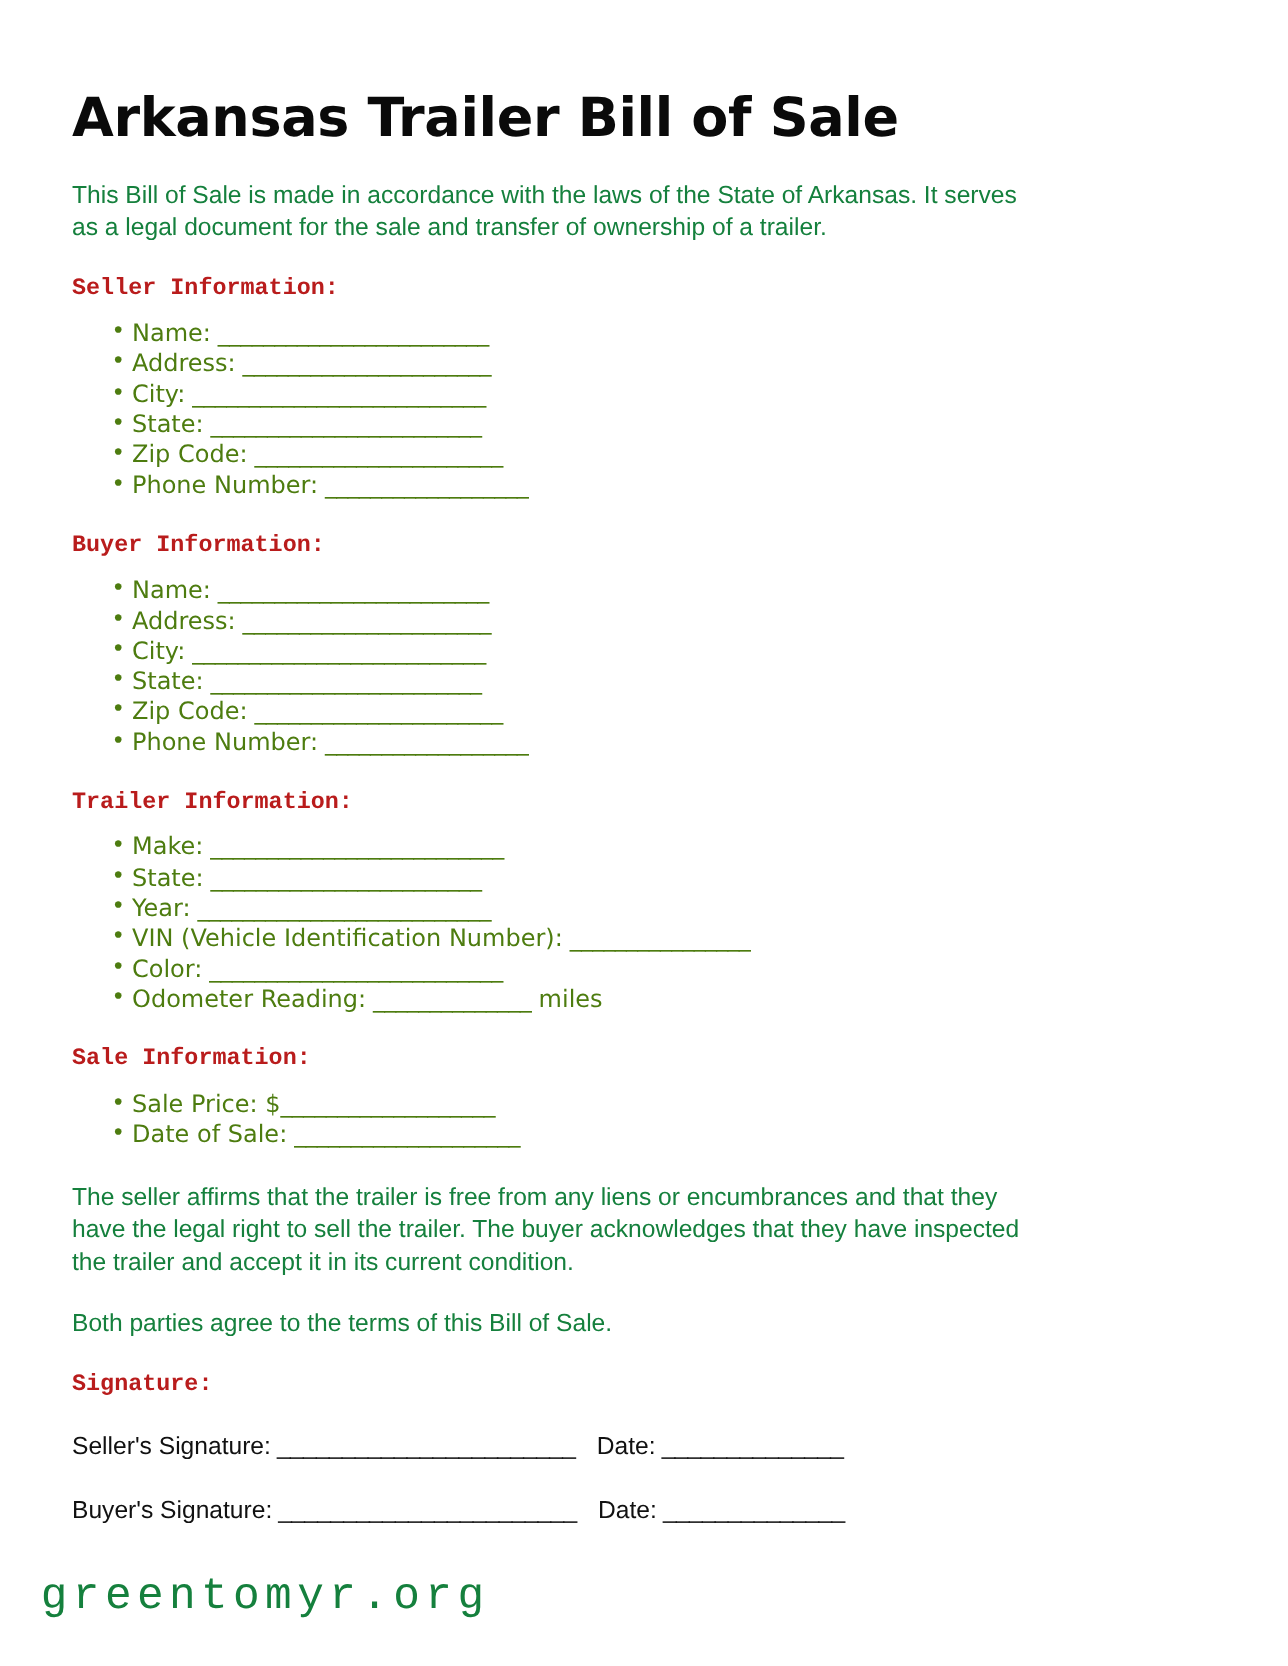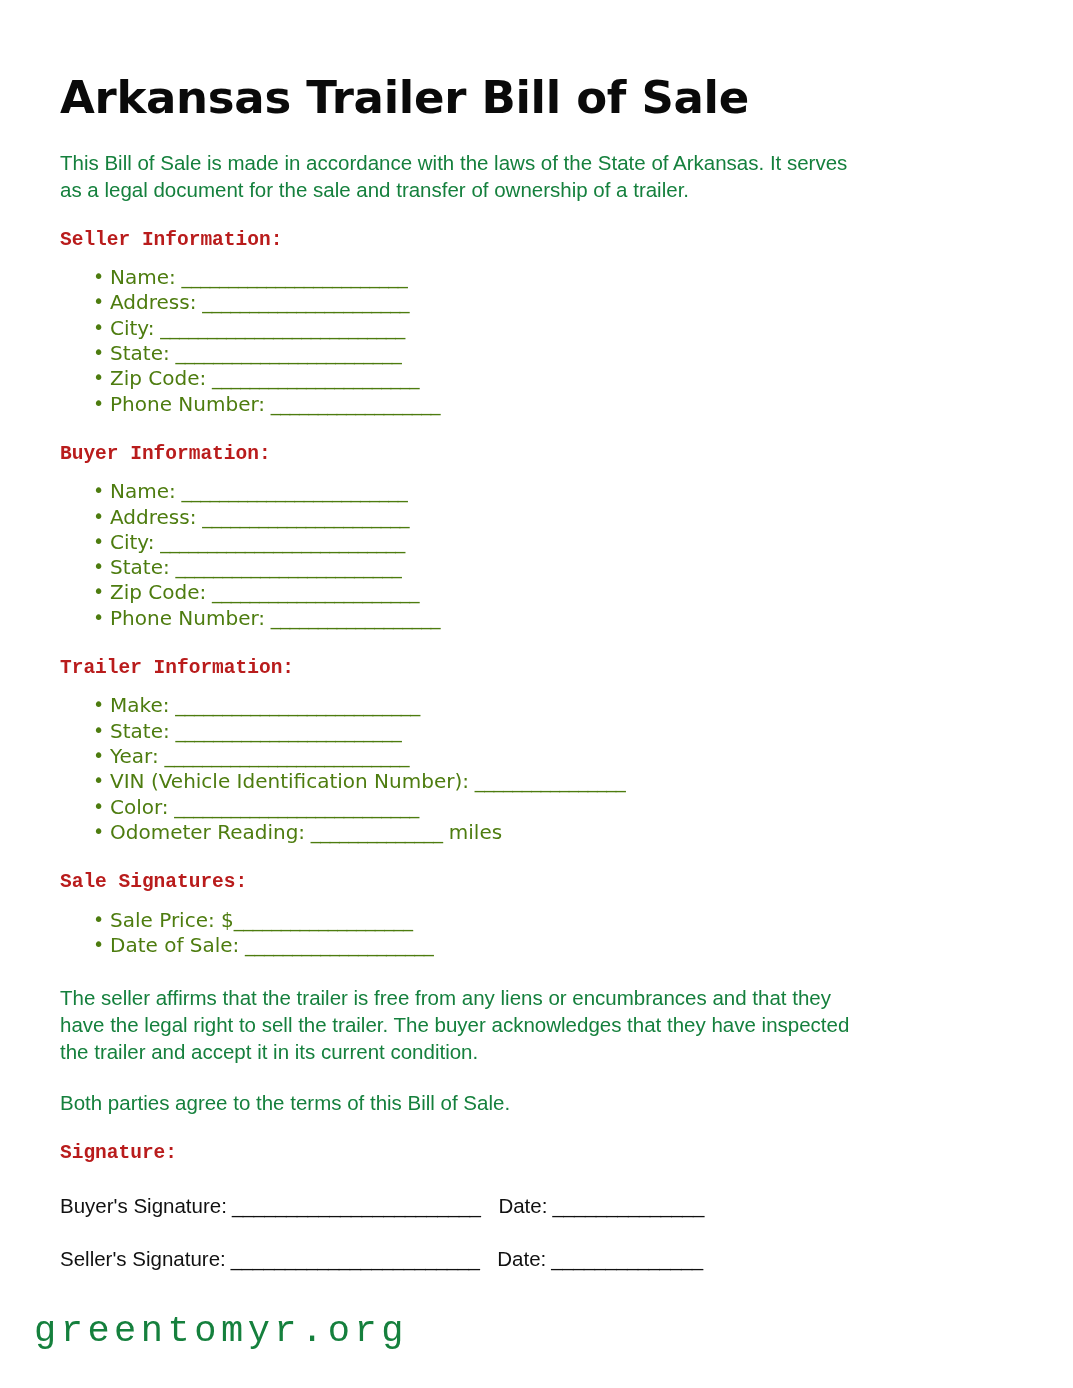--- a/index.html
+++ b/index.html
@@ -140,35 +140,35 @@
   <h2 class="section-heading">Trailer Information:</h2>
   <ul class="field-list">
     <li><span>Make:</span><span class="fill"> __________________________</span></li>
     <li><span>State:</span><span class="fill"> ________________________</span></li>
     <li><span>Year:</span><span class="fill"> __________________________</span></li>
     <li><span>VIN (Vehicle Identification Number):</span><span class="fill"> ________________</span></li>
     <li><span>Color:</span><span class="fill"> __________________________</span></li>
     <li><span>Odometer Reading:</span><span class="fill"> ______________</span><span> miles</span></li>
   </ul>
 
-  <h2 class="section-heading">Sale Signatures:</h2>
+  <h2 class="section-heading">Sale Information:</h2>
   <ul class="field-list">
     <li><span>Sale Price: $</span><span class="fill">___________________</span></li>
     <li><span>Date of Sale:</span><span class="fill"> ____________________</span></li>
   </ul>
 
   <p class="para">The seller affirms that the trailer is free from any liens or encumbrances and that they have the legal right to sell the trailer. The buyer acknowledges that they have inspected the trailer and accept it in its current condition.</p>
 
   <p class="para tight">Both parties agree to the terms of this Bill of Sale.</p>
 
   <h2 class="section-heading">Signature:</h2>
 
   <div class="sig-line">
-    <span>Buyer's Signature:</span><span class="fill"> _______________________</span><span class="gap"></span><span>Date:</span><span class="fill"> ______________</span>
+    <span>Seller's Signature:</span><span class="fill"> _______________________</span><span class="gap"></span><span>Date:</span><span class="fill"> ______________</span>
   </div>
 
   <div class="sig-line">
-    <span>Seller's Signature:</span><span class="fill"> _______________________</span><span class="gap"></span><span>Date:</span><span class="fill"> ______________</span>
+    <span>Buyer's Signature:</span><span class="fill"> _______________________</span><span class="gap"></span><span>Date:</span><span class="fill"> ______________</span>
   </div>
 
 </div>
 
 <div class="watermark">greentomyr.org</div>
 
 </body></html>

